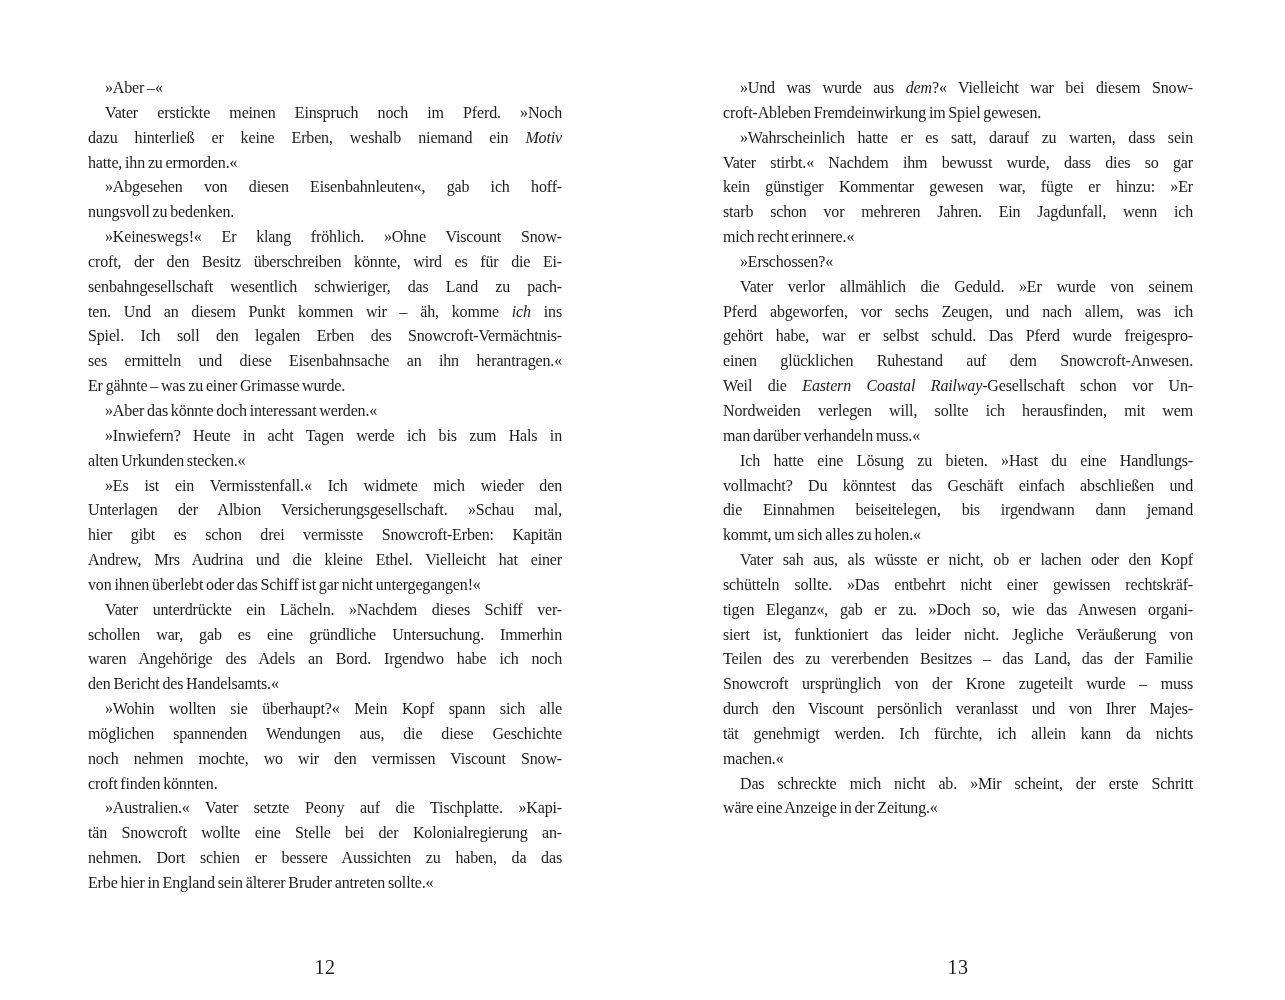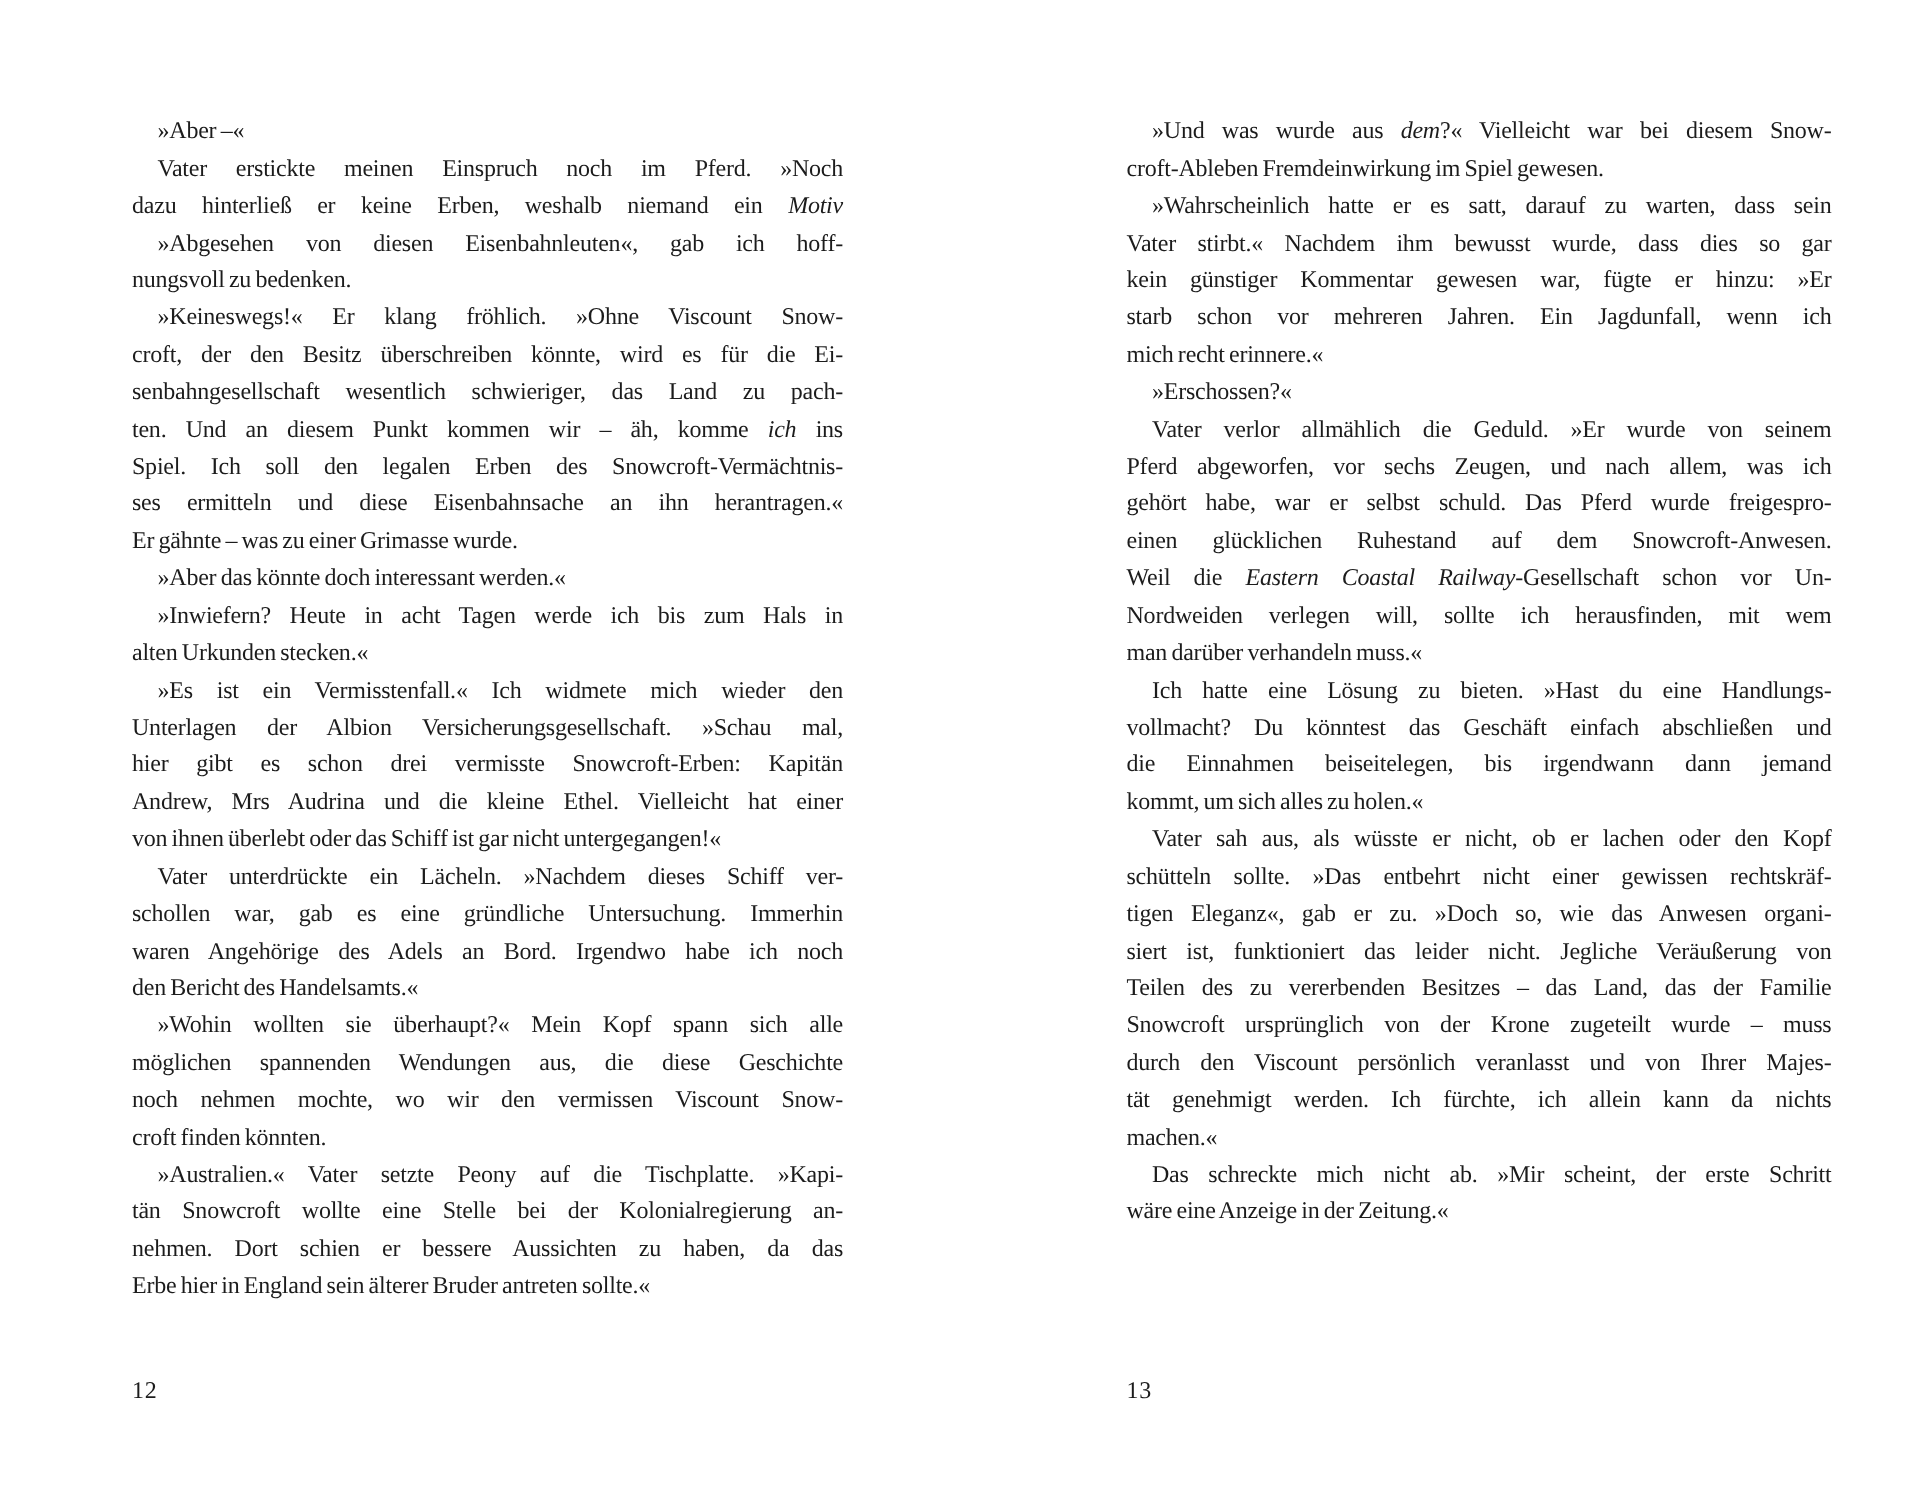--- a/index.html
+++ b/index.html
@@ -19,21 +19,21 @@
     position: absolute;
     inset: 0;
     background: #ffffff;
   }
   .page {
     position: absolute;
     top: 76px;
     height: 900px;
   }
   .page-left  { left: 88px;  width: 474px; }
-  .page-right { left: 723px; width: 470px; margin-left: 28px; }
+  .page-right { left: 723px; width: 470px; }
 
   .page-text {
     font-size: 16px;
     line-height: 24.85px;
     letter-spacing: -0.15px;
     word-spacing: -1px;
     hyphens: none;
   }
   p.para {
     margin: 0;
@@ -44,40 +44,42 @@
     text-align: justify;
     text-align-last: justify;
     white-space: normal;
   }
   .line-first { padding-left: 17px; }
   .line-last  { text-align-last: left; }
   .italic { font-style: italic; }
 
   .folio {
     position: absolute;
-    top: 843px;
+    top: 880px;
     left: 0;
     right: 0;
-    font-size: 16px;
+    text-align: center;
+    font-size: 20px;
     letter-spacing: 0.5px;
   }
 </style>
 </head>
 <body>
 
 <main class="spread">
 
   <section class="page page-left">
     <div class="page-text">
         <p class="para">
           <span class="line line-first line-last"><span>»Aber –«</span></span>
         </p>
         <p class="para">
           <span class="line line-first"><span>Vater erstickte meinen Einspruch noch im Pferd. »Noch</span></span>
           <span class="line"><span>dazu hinterließ er keine Erben, weshalb niemand ein </span><span class="italic">Motiv</span></span>
+          <span class="line line-last"><span>hatte, ihn zu ermorden.«</span></span>
         </p>
         <p class="para">
           <span class="line line-first"><span>»Abgesehen von diesen Eisenbahnleuten«, gab ich hoff-</span></span>
           <span class="line line-last"><span>nungsvoll zu bedenken.</span></span>
         </p>
         <p class="para">
           <span class="line line-first"><span>»Keineswegs!« Er klang fröhlich. »Ohne Viscount Snow-</span></span>
           <span class="line"><span>croft, der den Besitz überschreiben könnte, wird es für die Ei-</span></span>
           <span class="line"><span>senbahngesellschaft wesentlich schwieriger, das Land zu pach-</span></span>
           <span class="line"><span>ten. Und an diesem Punkt kommen wir – äh, komme </span><span class="italic">ich</span><span> ins</span></span>

